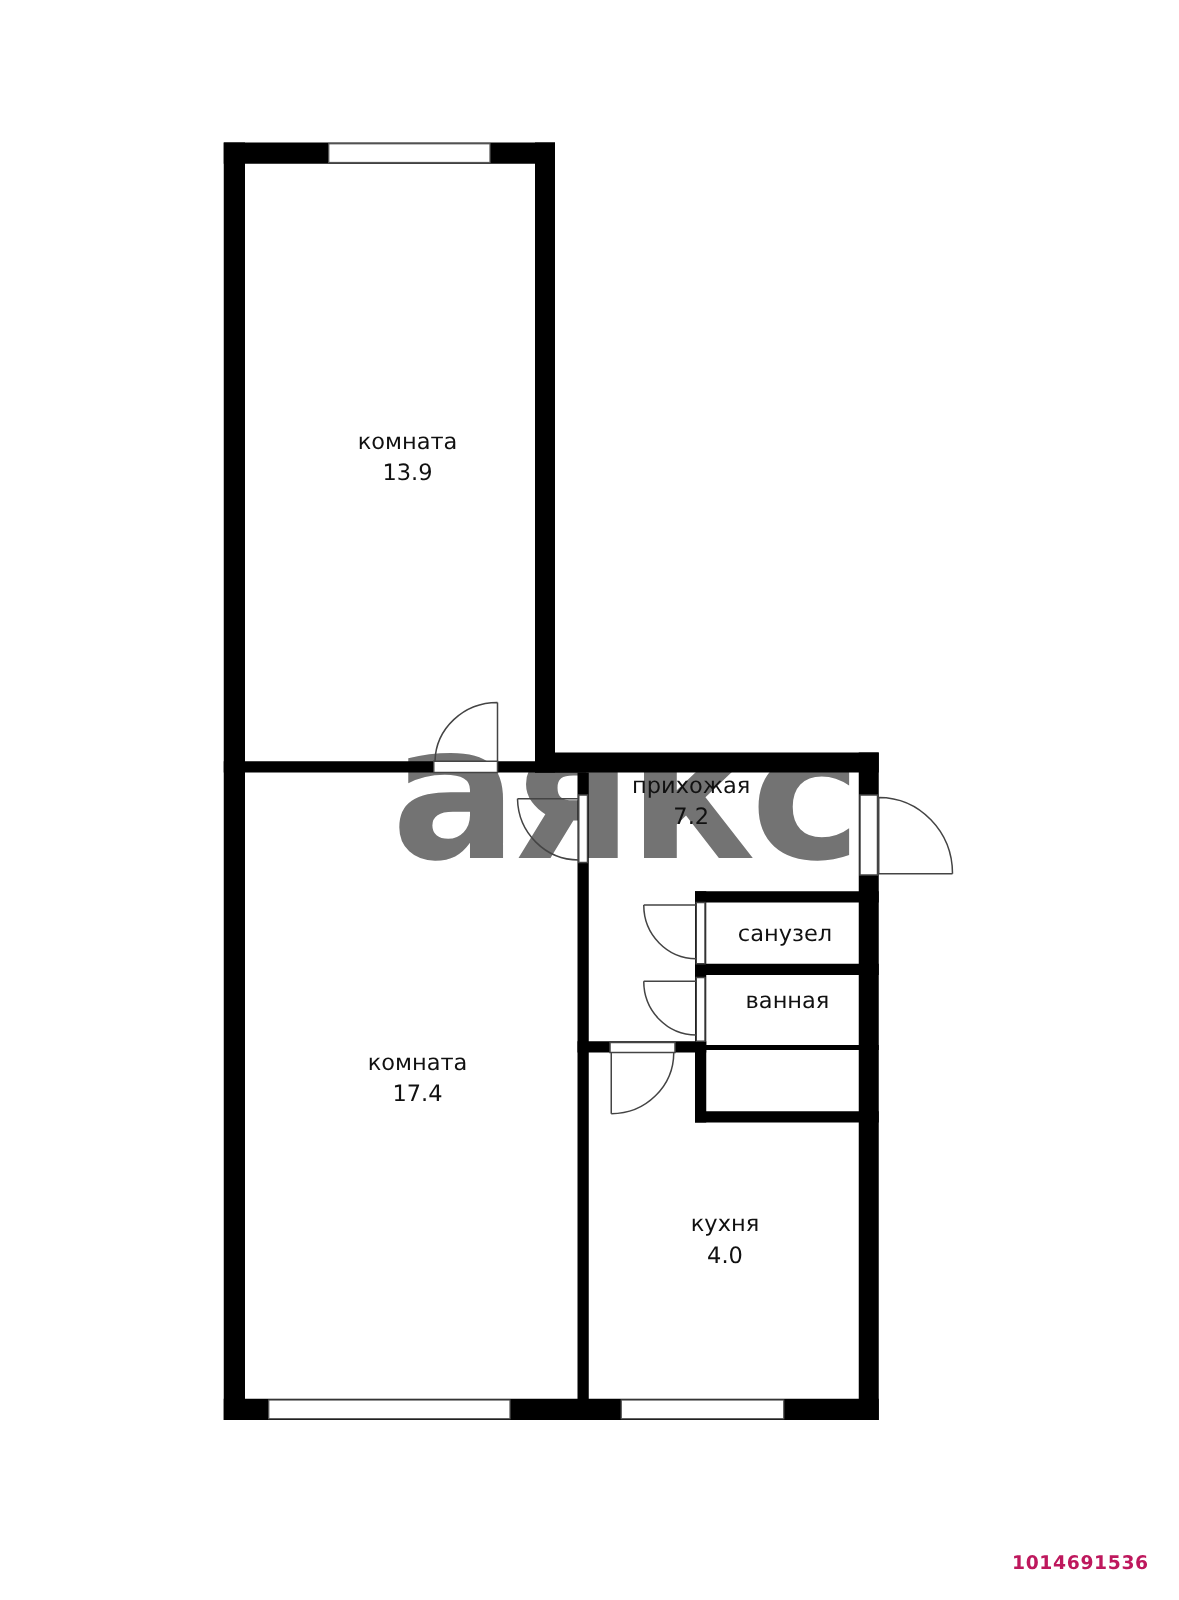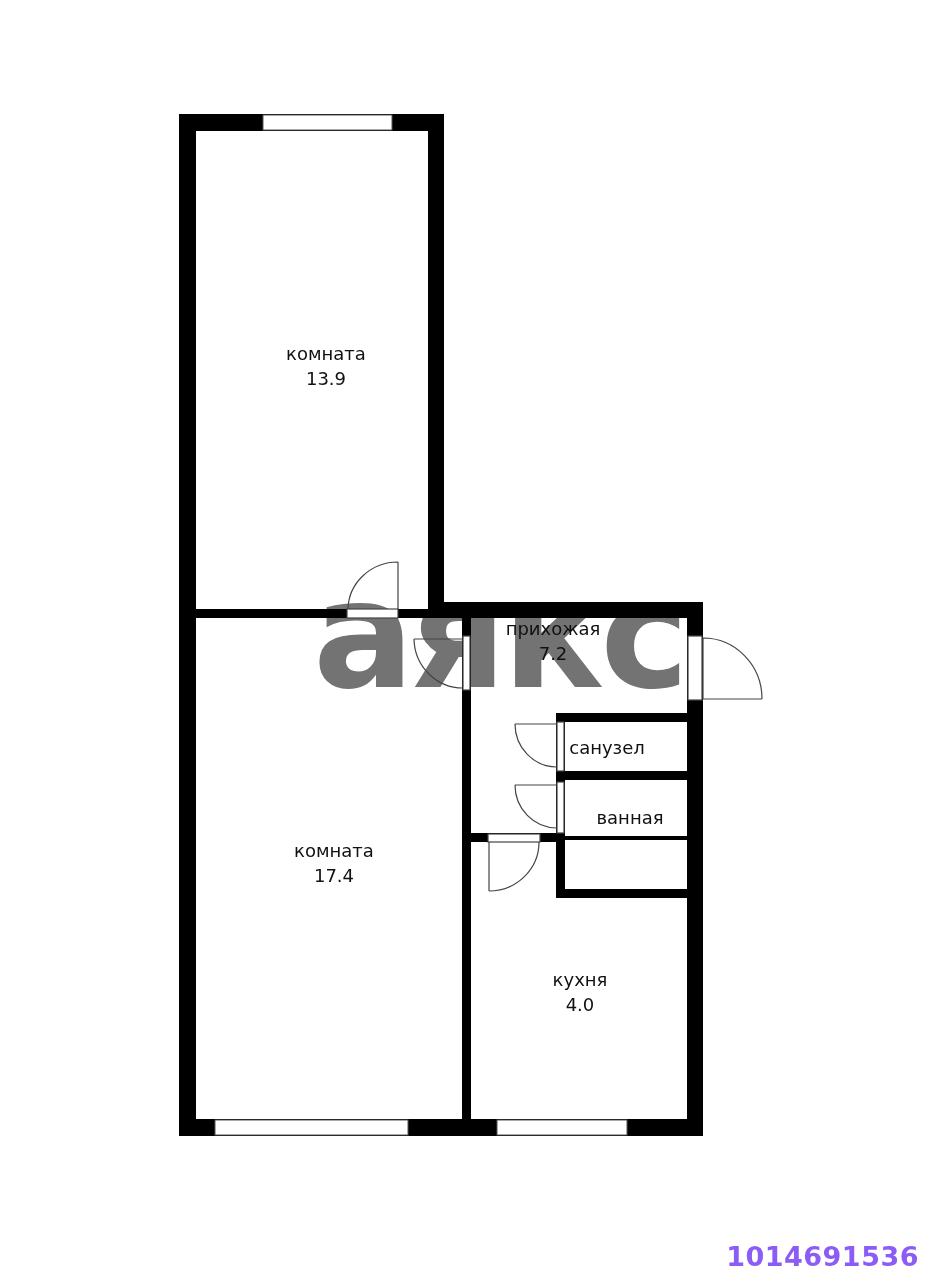--- a/index.html
+++ b/index.html
@@ -1,20 +1,20 @@
 <!DOCTYPE html>
 <html><head>
   <meta charset="utf-8">
   <style>
     html, body { margin: 0; padding: 0; background: #ffffff; }
     body { width: 943px; height: 1280px; position: relative; overflow: hidden; font-family: "DejaVu Sans", sans-serif; }
     .label { position: absolute; text-align: center; color: #111; font-size: 18px; line-height: 25px; transform: translateX(-50%); white-space: nowrap; }
     .single { font-size: 18px; }
     .watermark { position: absolute; left: 313px; top: 575px; font-size: 150px; font-weight: bold; color: #737373; letter-spacing: -4px; line-height: 120px; font-family: "DejaVu Sans", sans-serif; z-index: 0; }
-    .listing-id { position: absolute; right: 24px; bottom: 8px; color: #8b5cf6; font-weight: bold; font-size: 27px; font-family: "DejaVu Sans", sans-serif; letter-spacing: 0.5px; }
+    .listing-id { position: absolute; right: 24px; bottom: 21px; color: #be185d; font-weight: bold; font-size: 15px; font-family: "DejaVu Sans", sans-serif; letter-spacing: 0.5px; }
     .svg-layer { position: absolute; left: 0; top: 0; z-index: 1; }
     .labels { position: absolute; left: 0; top: 0; width: 943px; height: 1280px; z-index: 2; }
   </style>
 </head>
 <body>
 
 <div class="watermark">аякс</div>
 
 <svg class="svg-layer" width="943" height="1280" viewBox="0 0 943 1280" xmlns="http://www.w3.org/2000/svg">
   <g fill="#000">
@@ -76,24 +76,24 @@
     <div>13.9</div>
   </div>
   <div class="label" style="left:334px; top:838px;">
     <div>комната</div>
     <div>17.4</div>
   </div>
   <div class="label" style="left:553px; top:616px;">
     <div>прихожая</div>
     <div>7.2</div>
   </div>
-  <div class="label single" style="left:607px; top:735px;">
+  <div class="label single" style="left:628px; top:735px;">
     <div>санузел</div>
   </div>
-  <div class="label single" style="left:630px; top:805px;">
+  <div class="label single" style="left:630px; top:788px;">
     <div>ванная</div>
   </div>
   <div class="label" style="left:580px; top:967px;text-align:center;">
     <div>кухня</div>
     <div>4.0</div>
   </div>
 </div>
 
 <div class="listing-id">1014691536</div>
 

